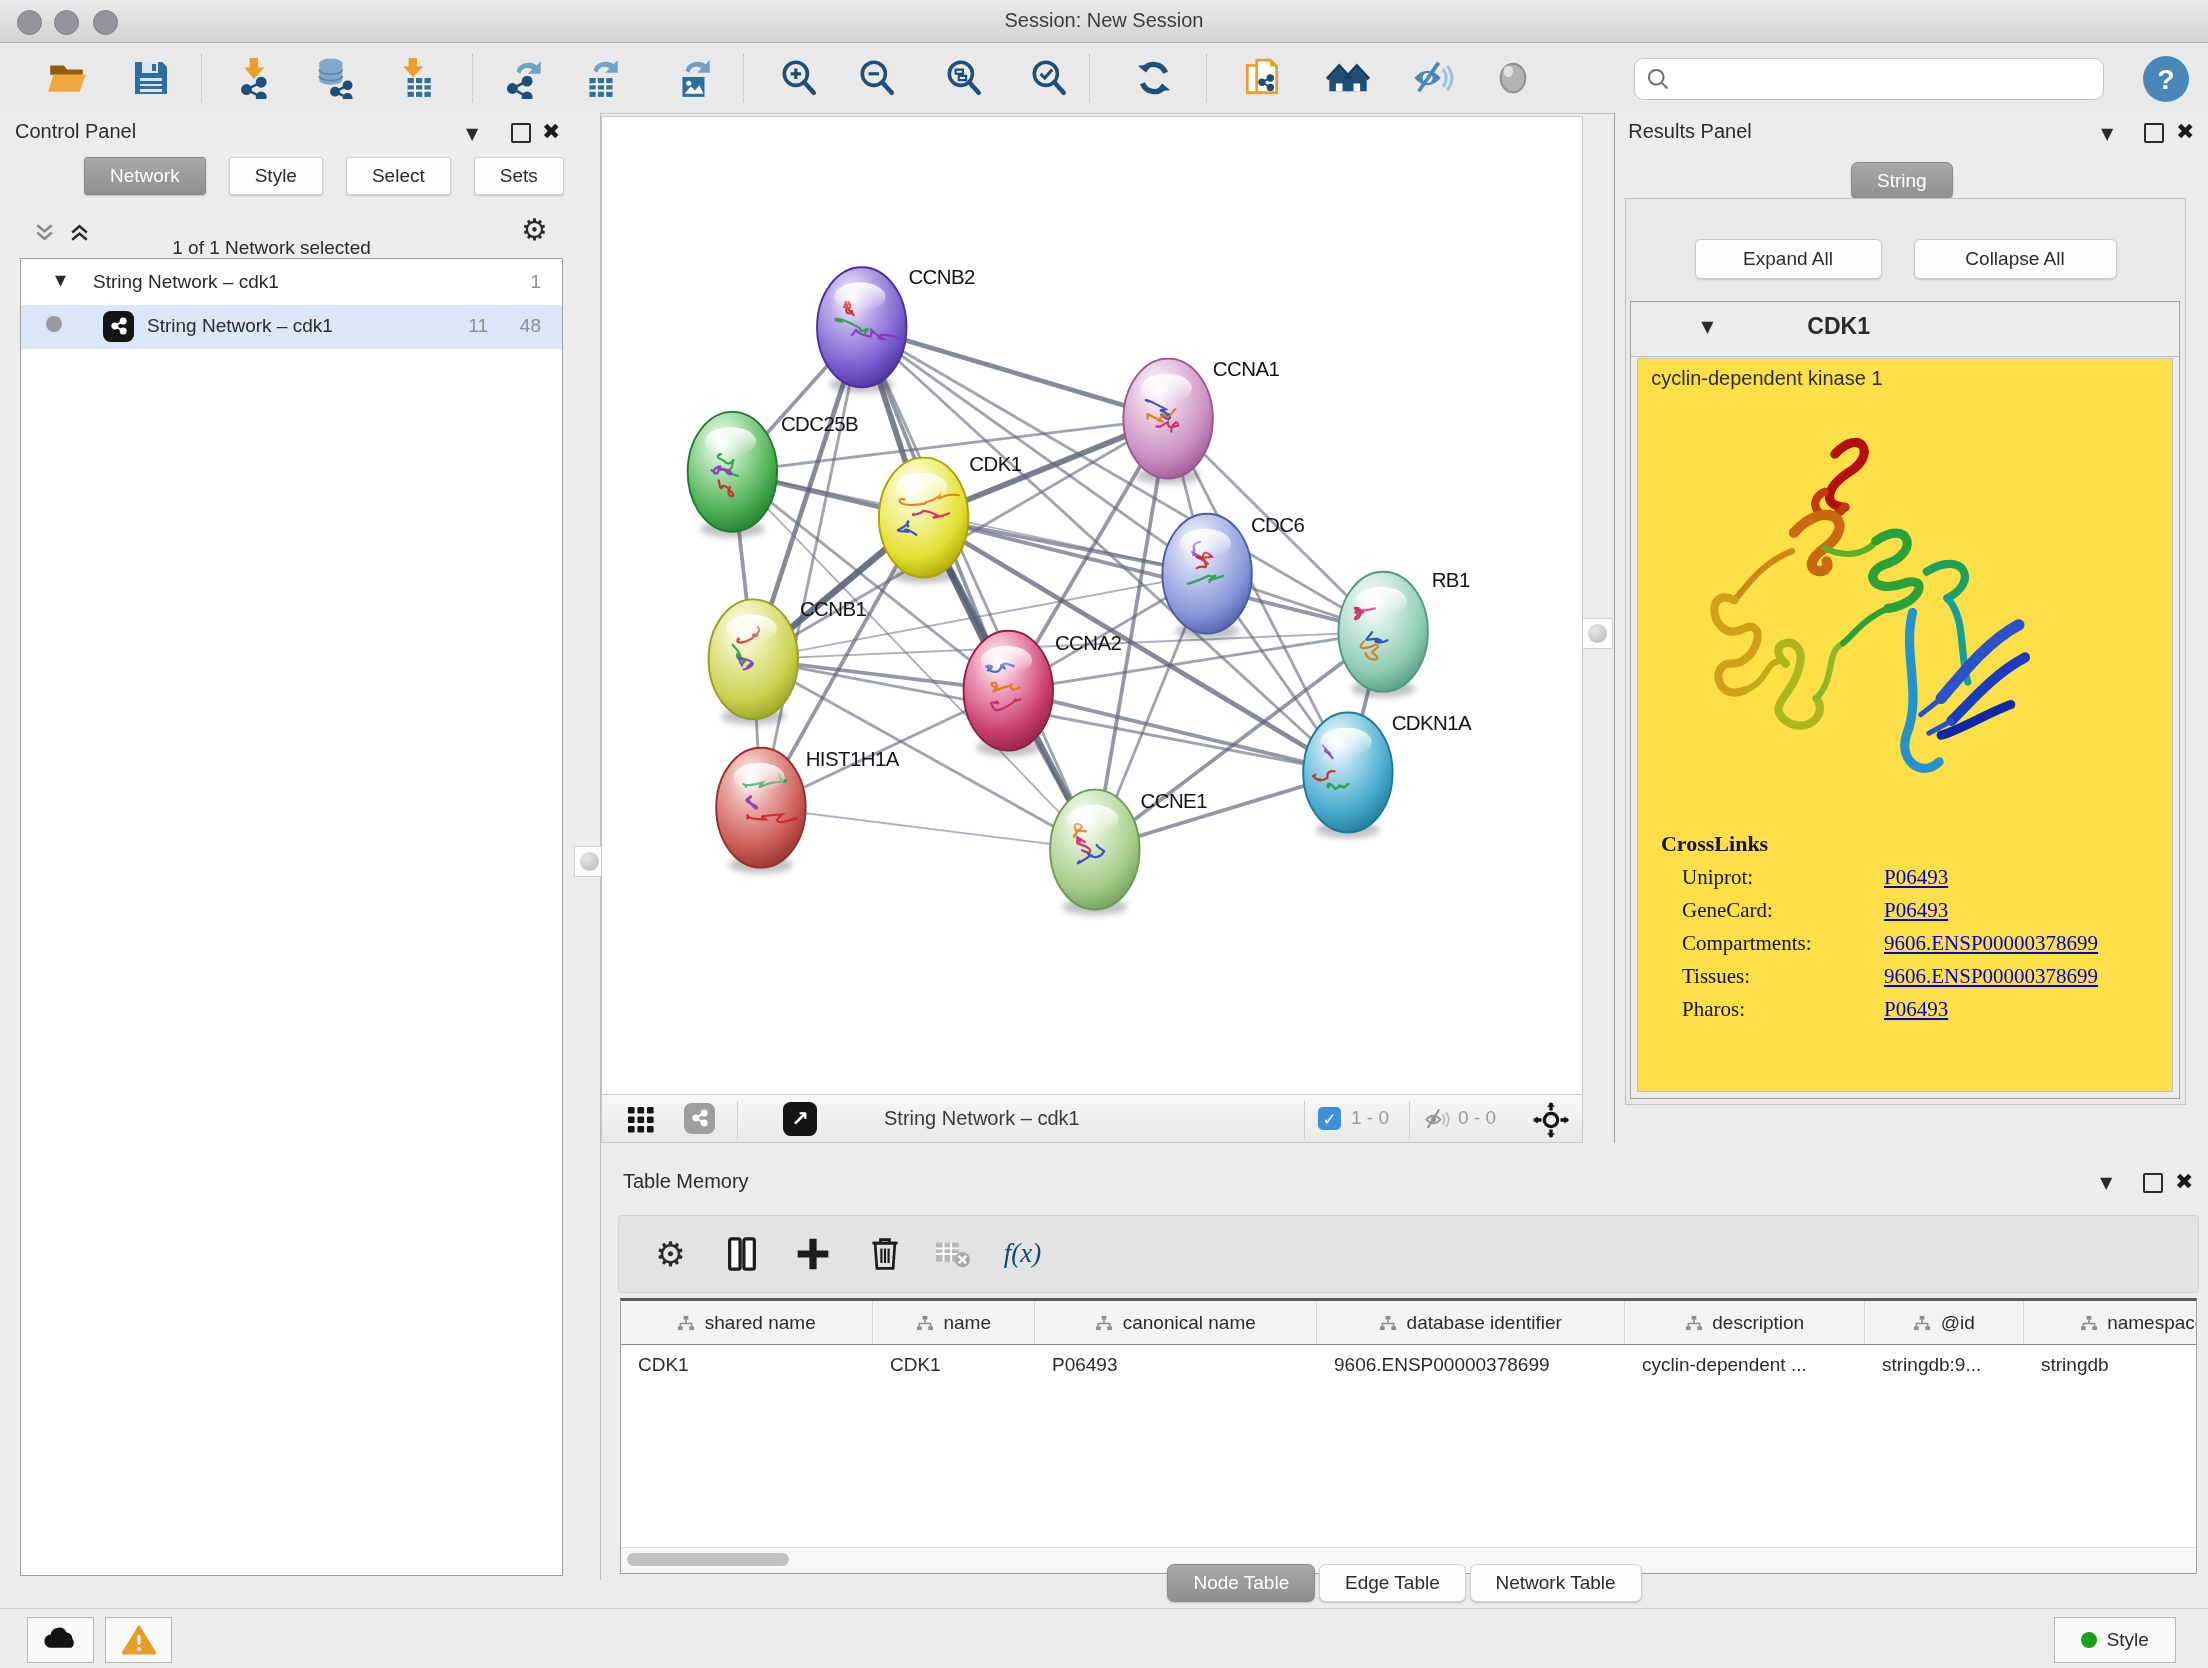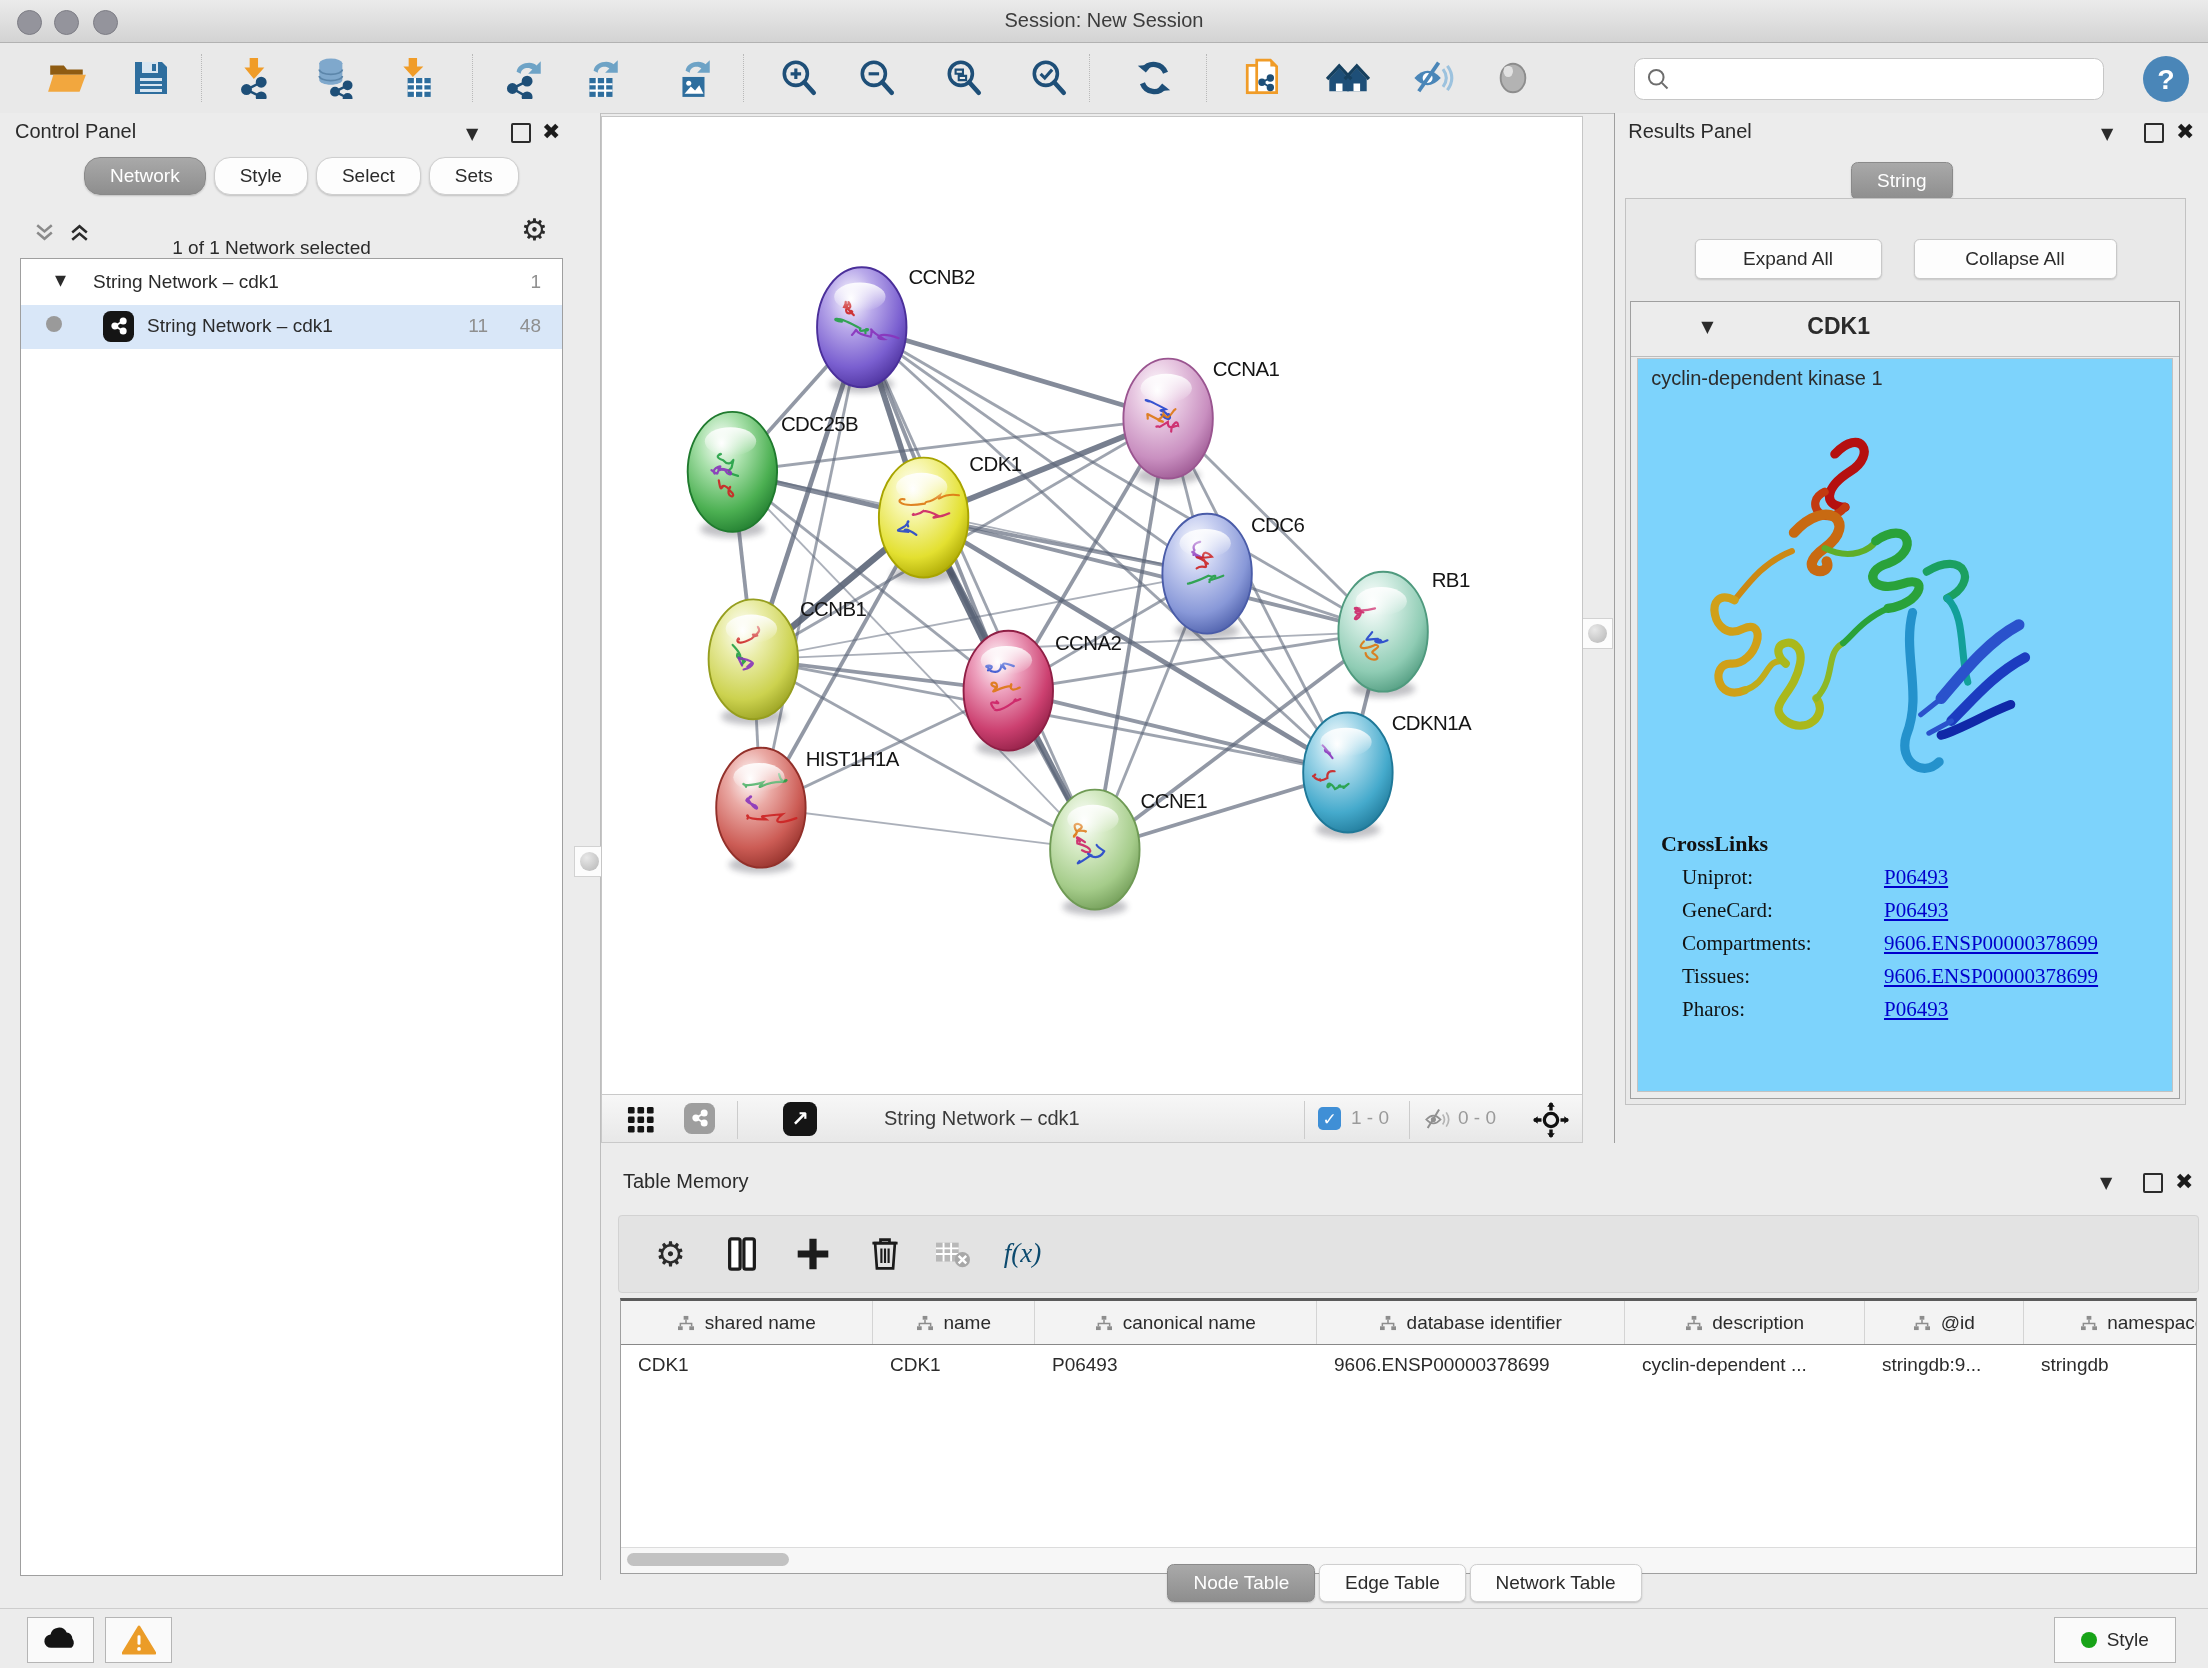--- a/index.html
+++ b/index.html
@@ -26,21 +26,21 @@
   .pc-tri{font-family:"DejaVu Sans",sans-serif;font-size:16px;color:#2b2b2b;}
   .pc-box{width:16px;height:16px;border:2.4px solid #2b2b2b;border-radius:1.9px;display:inline-block;}
   .pc-x{font-family:"DejaVu Sans",sans-serif;font-size:22px;font-weight:bold;color:#1b1b1b;line-height:1;}
   .tab{height:36px;line-height:36px;padding:0 25px;background:#fdfdfd;border:1px solid #cfcfcf;
     border-radius:6.7px;font-size:19px;color:#2b2b2b;box-shadow:0 1px 1.9px rgba(0,0,0,.18);display:inline-block;}
   .tab.sel{background:linear-gradient(#a9a9a9,#8e8e8e);color:#fff;border-color:#8a8a8a;}
   
   .control-panel{position:absolute;left:0;top:113px;width:600px;bottom:88px;background:#ececec;
     border-right:1px solid #bdbdbd;}
   .cp-tabs{position:absolute;left:84px;top:44px;white-space:nowrap;}
-  .cp-tabs .tab{margin-right:8px;border-radius:16px;}
+  .cp-tabs .tab{margin-right:23px;border-radius:3px;}
   .cp-sub{position:absolute;left:0;right:0;top:97px;height:42px;}
   .gear{font-family:"DejaVu Sans",sans-serif;color:#2b2b2b;}
   .tree{position:absolute;left:20px;top:145px;width:541px;bottom:3.8px;background:#fff;border:1.9px solid #9f9f9f;}
   .tree-row1{position:absolute;left:0;right:0;top:5.7px;height:38px;font-size:19px;}
   .tree-row2{position:absolute;left:0;right:0;top:46px;height:44px;background:#d9e7f8;font-size:19px;}
   .share-badge{position:absolute;width:31px;height:31px;background:#151515;border-radius:7.6px;
     display:flex;align-items:center;justify-content:center;}
   
   .network-view{position:absolute;left:601px;top:116px;width:980px;height:978px;background:#fff;
     border:1px solid #c6c6c6;box-sizing:content-box;}
@@ -56,21 +56,21 @@
   .hgrip{position:absolute;width:15px;height:15px;border-radius:50%;background:radial-gradient(circle at 35% 30%,#e6e6e6,#b8b8b8);}
   
   .results-panel{position:absolute;left:1614px;top:113px;right:0;bottom:88px;background:#ececec;
     border-left:1px solid #9f9f9f;}
   .rp-tab{position:absolute;left:236px;top:49px;}
   .rp-outer{position:absolute;left:9.5px;top:85px;width:559px;height:905px;background:#e9e9e9;border:1px solid #c2c2c2;}
   .btn{background:#fdfdfd;border:1px solid #c8c8c8;border-radius:5.7px;font-size:19px;color:#2b2b2b;
     height:38px;box-shadow:0 1px 1.9px rgba(0,0,0,.15);display:flex;align-items:center;justify-content:center;}
   .gene-box{position:absolute;left:4.8px;top:102px;right:4.8px;height:796px;border:1.9px solid #9f9f9f;background:#ececec;}
   .gene-head{position:absolute;left:0;right:0;top:0;height:54px;border-bottom:1px solid #bcbcbc;}
-  .gene-desc-box{position:absolute;left:5.7px;top:56px;right:5.7px;bottom:5.7px;border:1px solid #c2c2c2;background:#7dd3fc;overflow:hidden;text-decoration:underline;}
+  .gene-desc-box{position:absolute;left:5.7px;top:56px;right:5.7px;bottom:5.7px;border:1px solid #c2c2c2;background:#fde047;overflow:hidden;text-decoration:underline;}
   .xl{position:absolute;left:23px;top:472px;font-family:"Liberation Serif",serif;font-size:21px;color:#111;}
   .xl-head{font-weight:bold;font-size:22px;}
   .xl-row{margin-top:8px;display:flex;}
   .xl-label{width:202px;margin-left:21px;}
   .xl-link{color:#0000cc;text-decoration:underline;}
   
   .table-panel{position:absolute;left:601px;top:1143px;right:0;height:462px;background:#ececec;}
   .tp-toolbar{position:absolute;left:17px;top:72px;width:1579px;height:76px;background:#e3e3e3;
     border:1px solid #d2d2d2;border-radius:3.8px;}
   .tp-ic{position:absolute;top:13.3px;width:49px;height:49px;display:flex;align-items:center;justify-content:center;}

